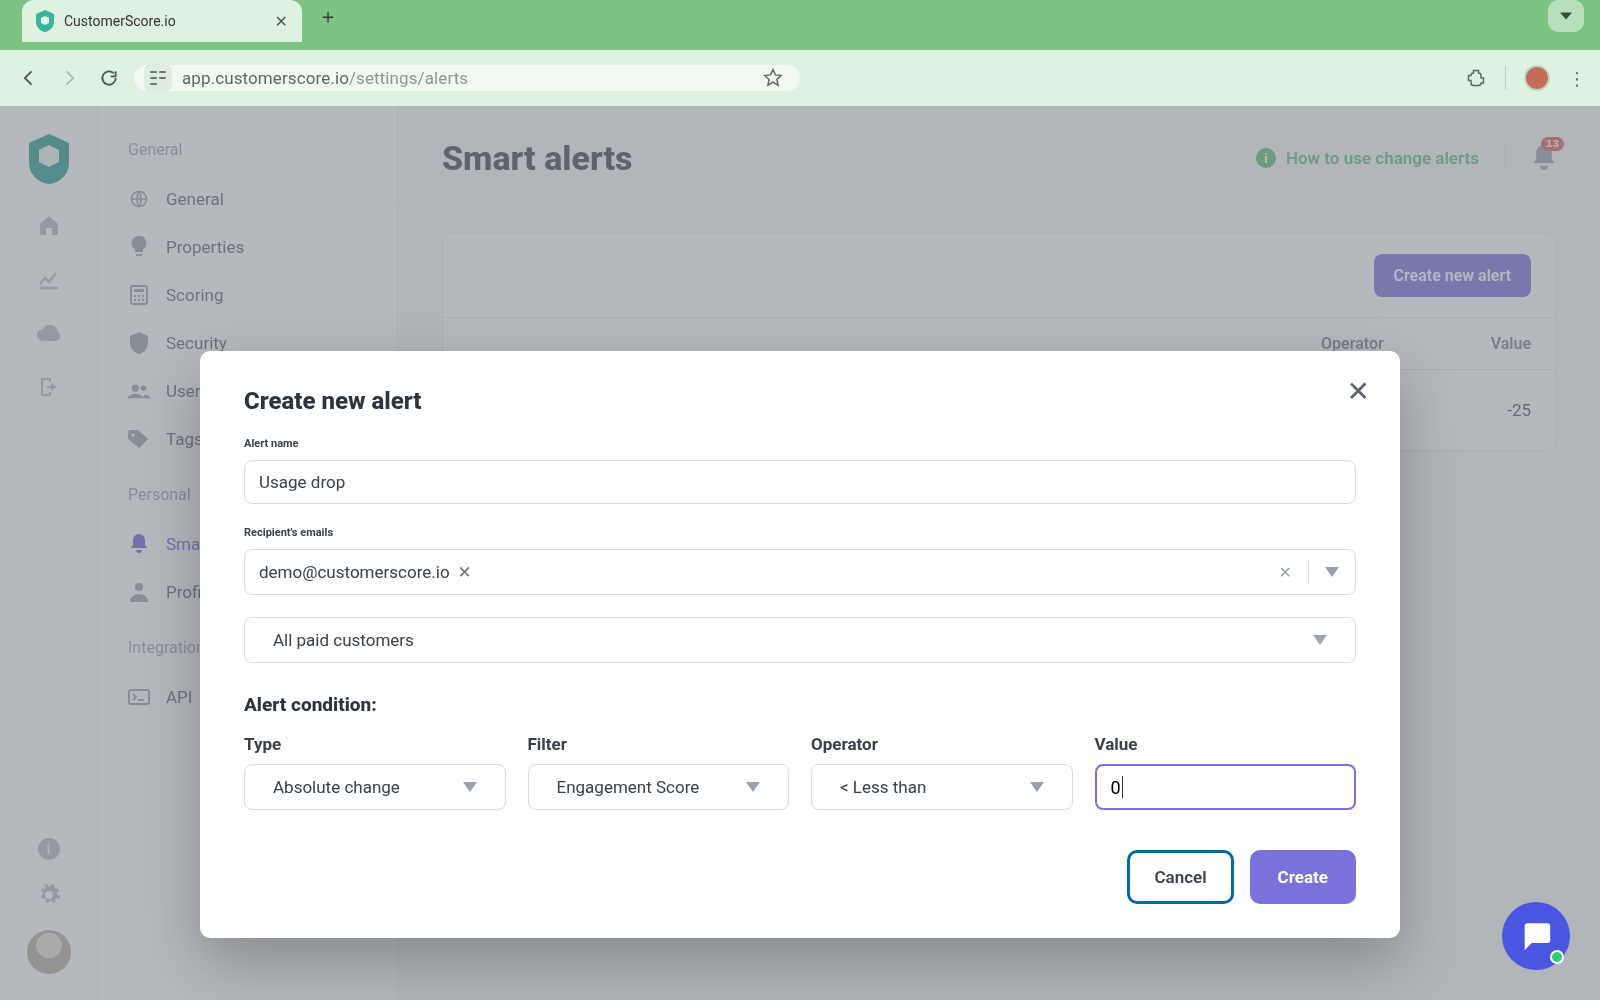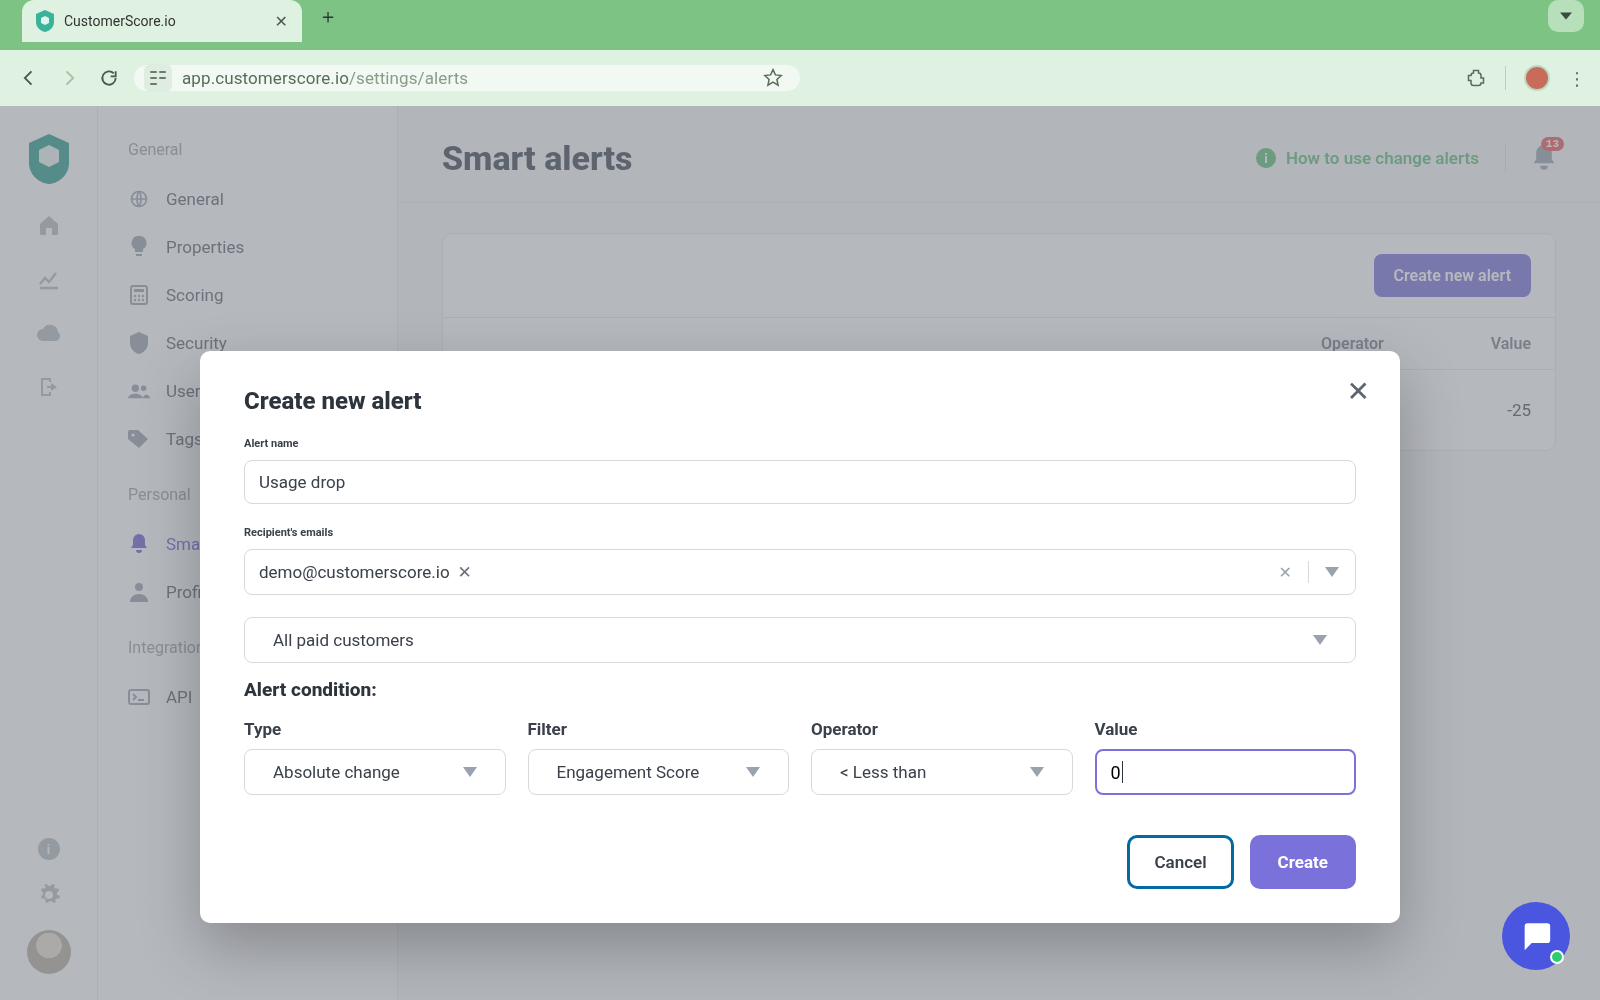--- a/index.html
+++ b/index.html
@@ -77,21 +77,21 @@
   .fld { margin-top:22px; }
   .fld-lab { font-size:11px; font-weight:700; color:#3a414a; margin-bottom:10px; display:block;}
   .inp { width:100%; height:44px; border:1px solid #d5dade; border-radius:8px; padding:0 14px; font-size:17px; color:#3a414a; background:#fff;}
   .tagbox { width:100%; min-height:46px; border:1px solid #d5dade; border-radius:8px; padding:6px 8px; display:flex; align-items:center; gap:8px;}
   .tag { font-size:17px; color:#3a414a; padding:4px 6px; display:flex; align-items:center; gap:8px;}
   .tag-x { font-size:17px; color:#6b737d; cursor:pointer;}
   .tagbox-right { margin-left:auto; display:flex; align-items:center; gap:16px; color:#9aa3ad; padding-right:8px;}
   .tb-sep { width:1px; height:22px; background:#d5dade;}
   .sel { width:100%; height:46px; border:1px solid #d5dade; border-radius:8px; padding:0 28px; display:flex; align-items:center; font-size:17px; color:#3a414a; position:relative;}
   .sel .chev { margin-left:auto; color:#9aa3ad; }
-  .section-lab { margin-top:15px; font-size:19px; font-weight:800; color:#2e343c; }
+  .section-lab { margin-top:30px; font-size:19px; font-weight:800; color:#2e343c; }
   .cond-row { display:flex; gap:22px; margin-top:18px;}
   .cond-col { flex:1; }
   .cond-col .fld-lab { font-weight:700; font-size:17px; margin-bottom:10px;}
   .val-inp { border:2px solid #7a72da; border-radius:8px; height:46px; padding:0 14px; font-size:18px; width:100%;}
   .caret { display:inline-block; width:1px; height:22px; background:#2e343c; vertical-align:middle; margin-left:1px; animation:blink 1s step-end infinite;}
   @keyframes blink { 50% { opacity:0; } }
   .modal-actions { margin-top:40px; display:flex; justify-content:flex-end; gap:16px;}
   .btn-sec { background:#fff; border:3px solid #0369a1; color:#3a414a; border-radius:10px; padding:14px 24px; font-size:17px; font-weight:600;}
   .btn-pri { background:#7a72da; border:none; color:#fff; border-radius:10px; padding:14px 28px; font-size:17px; font-weight:700;}
 

